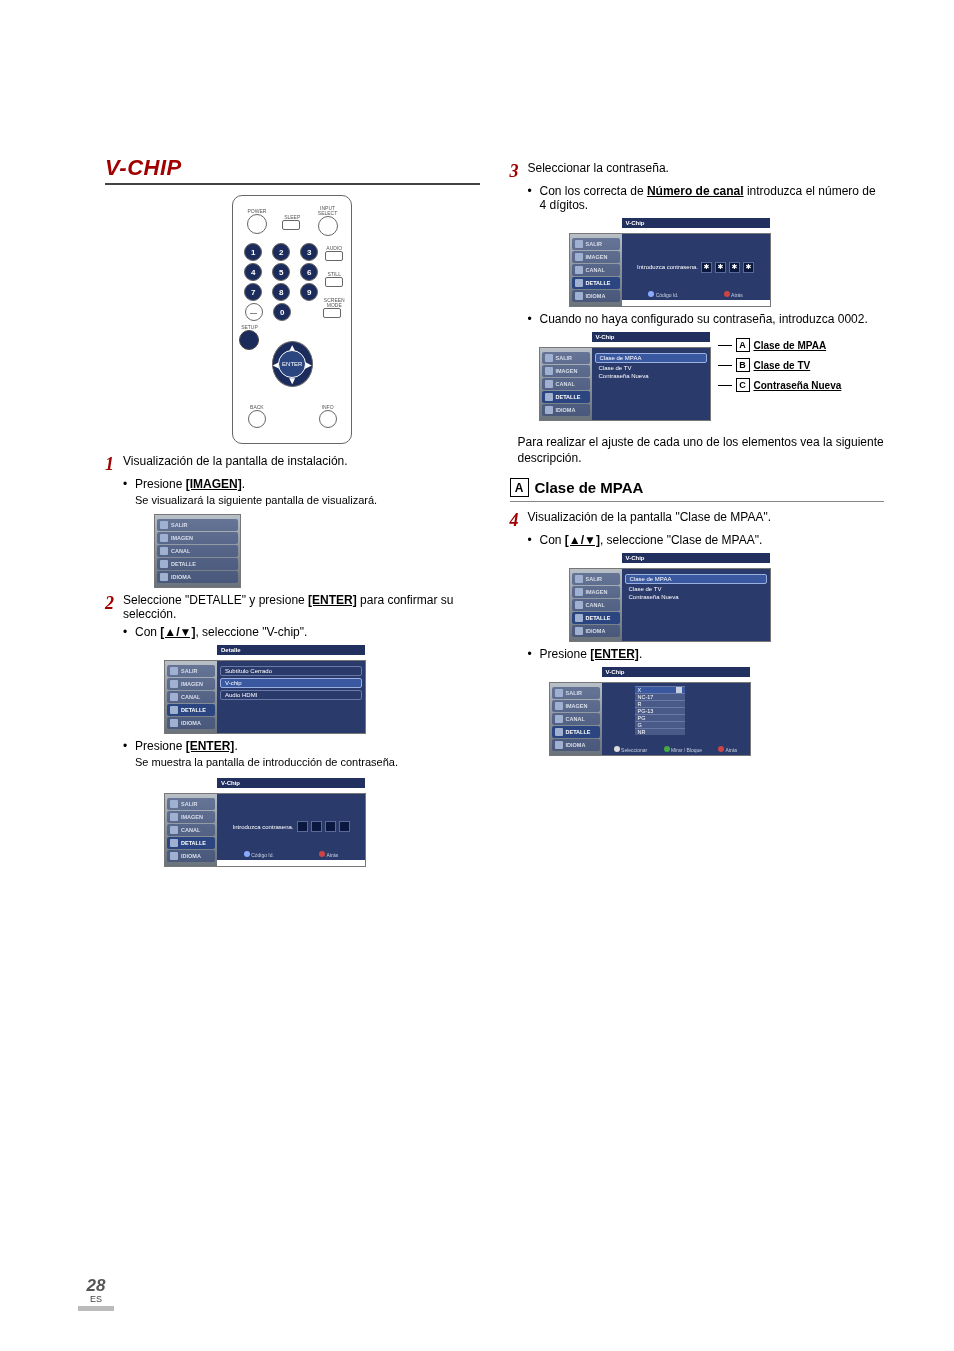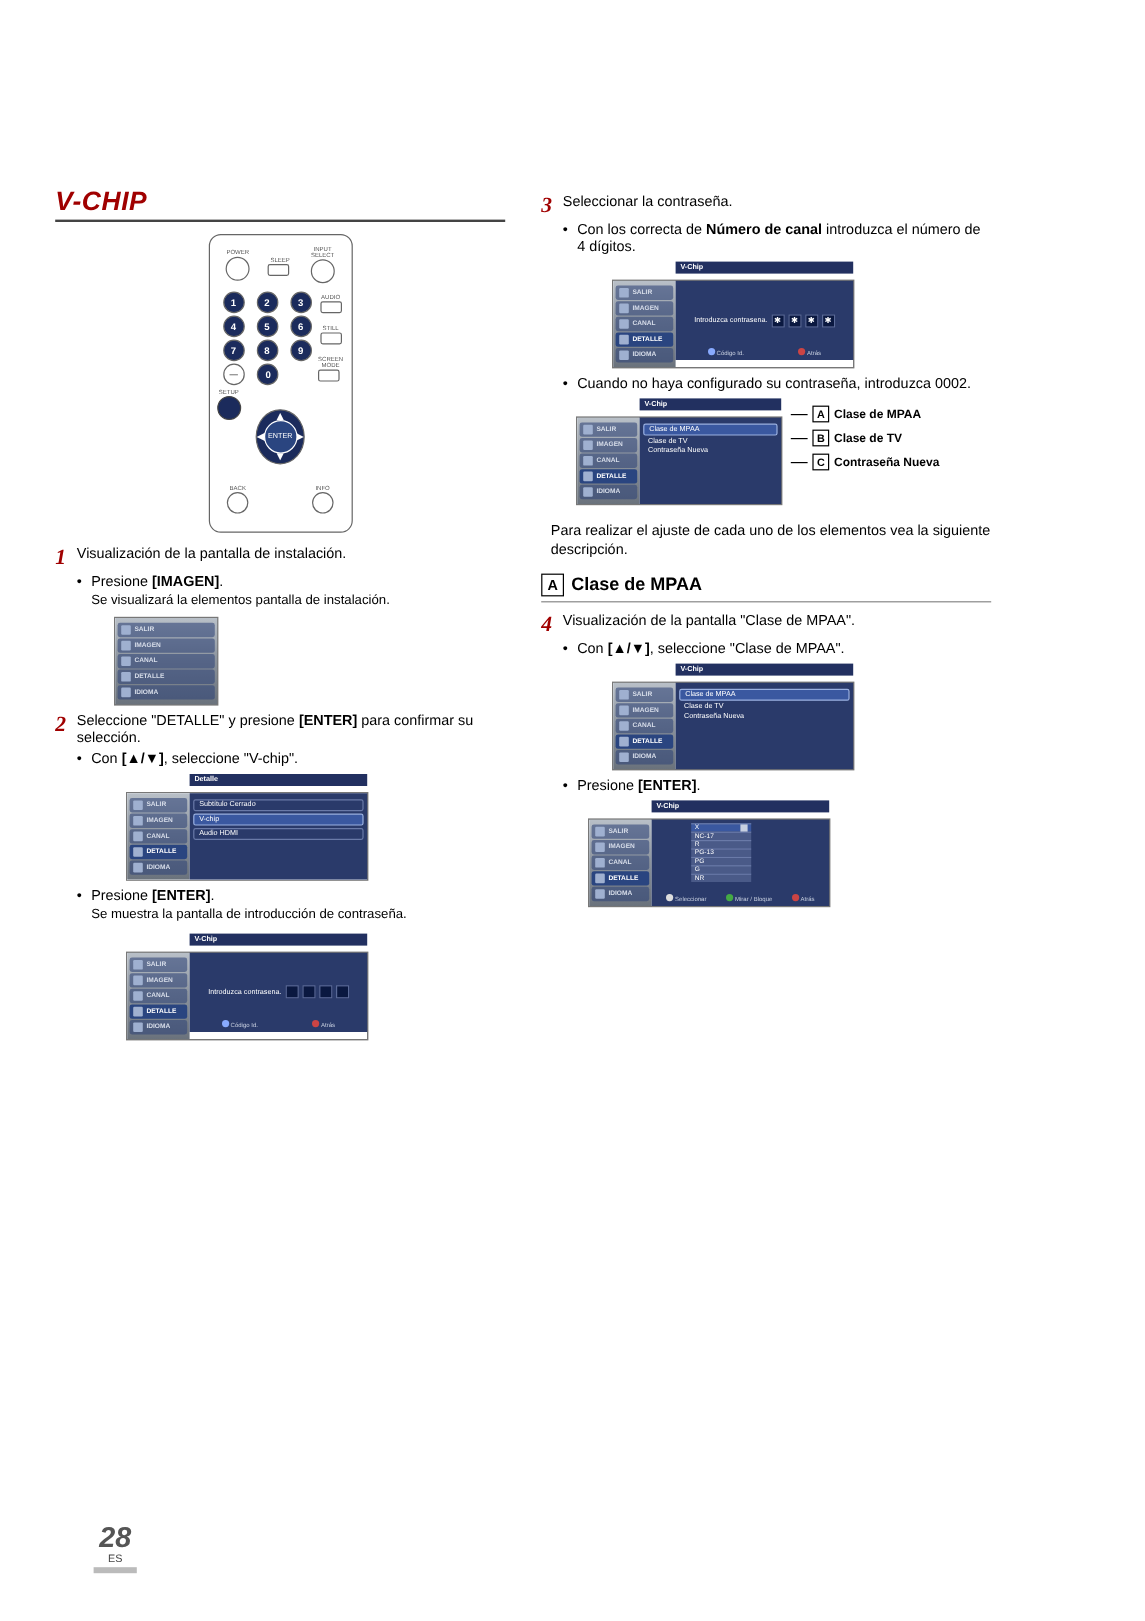--- a/index.html
+++ b/index.html
@@ -7,21 +7,21 @@
     margin: 0;
     background: #fff;
     font-family: Arial, Helvetica, sans-serif;
     color: #000;
     width: 954px;
     height: 1351px;
     position: relative;
     font-size: 12px;
   }
   .page {
-    padding: 155px 70px 0 46px;
+    padding: 155px 70px 0 105px;
     position: relative;
     height: 100%;
     box-sizing: border-box;
   }
   .cols {
     display: flex;
     gap: 30px;
   }
   .col {
     width: 375px;
@@ -65,21 +65,21 @@
   .bullet {
     display: flex;
     margin: 4px 0 2px 18px;
   }
   .bullet::before {
     content: "•";
     width: 12px;
     flex: none;
   }
   .small { font-size: 11px; margin-left: 30px; line-height: 1.3; }
-  b { font-weight: bold; }
+  b { font-weight: bold; text-decoration: underline; }
 
   
   .remote-wrap { text-align: center; margin: 10px 0; }
   .remote {
     display: inline-block;
     width: 120px;
     border: 1.5px solid #666;
     border-radius: 10px;
     padding: 8px 6px 10px 6px;
     box-sizing: border-box;
@@ -201,21 +201,21 @@
   .annot-labels .row { display: flex; align-items: center; gap: 4px; margin: 6px 0; white-space: nowrap; }
   .annot-conn { border-top: 1px solid #000; width: 14px; }
 
   .page-num {
     position: absolute;
     left: 78px;
     bottom: 40px;
     text-align: center;
   }
   .page-num .n {
-    font-size: 24px; font-weight: bold; font-style: italic; color: #555;
+    font-size: 17px; font-weight: bold; font-style: italic; color: #555;
   }
   .page-num .es { font-size: 9px; color: #444; margin-top: -2px; }
   .page-num-bar {
     width: 36px; height: 5px; background: #bbb; margin: 2px auto 0;
   }
 </style>
 </head>
 <body>
 
 <div class="page">
@@ -296,21 +296,21 @@
         </div>
       </div>
 
       <div class="step">
         <div class="num">1</div>
         <div class="txt">Visualización de la pantalla de instalación.</div>
       </div>
       <div class="bullet">
         <div><span>Presione </span><b>[IMAGEN]</b><span>.</span></div>
       </div>
-      <p class="small">Se visualizará la elementos pantalla de instalación.</p>
+      <p class="small">Se visualizará la siguiente pantalla de visualizará.</p>
 
       <div class="osd-outer narrow" style="margin-left:50px;">
         <div class="osd narrow">
           <div class="side" style="width:85px">
             <div class="tab">
                 <span class="ic"></span>
                 <span>SALIR</span>
               </div>
             <div class="tab">
                 <span class="ic"></span>

